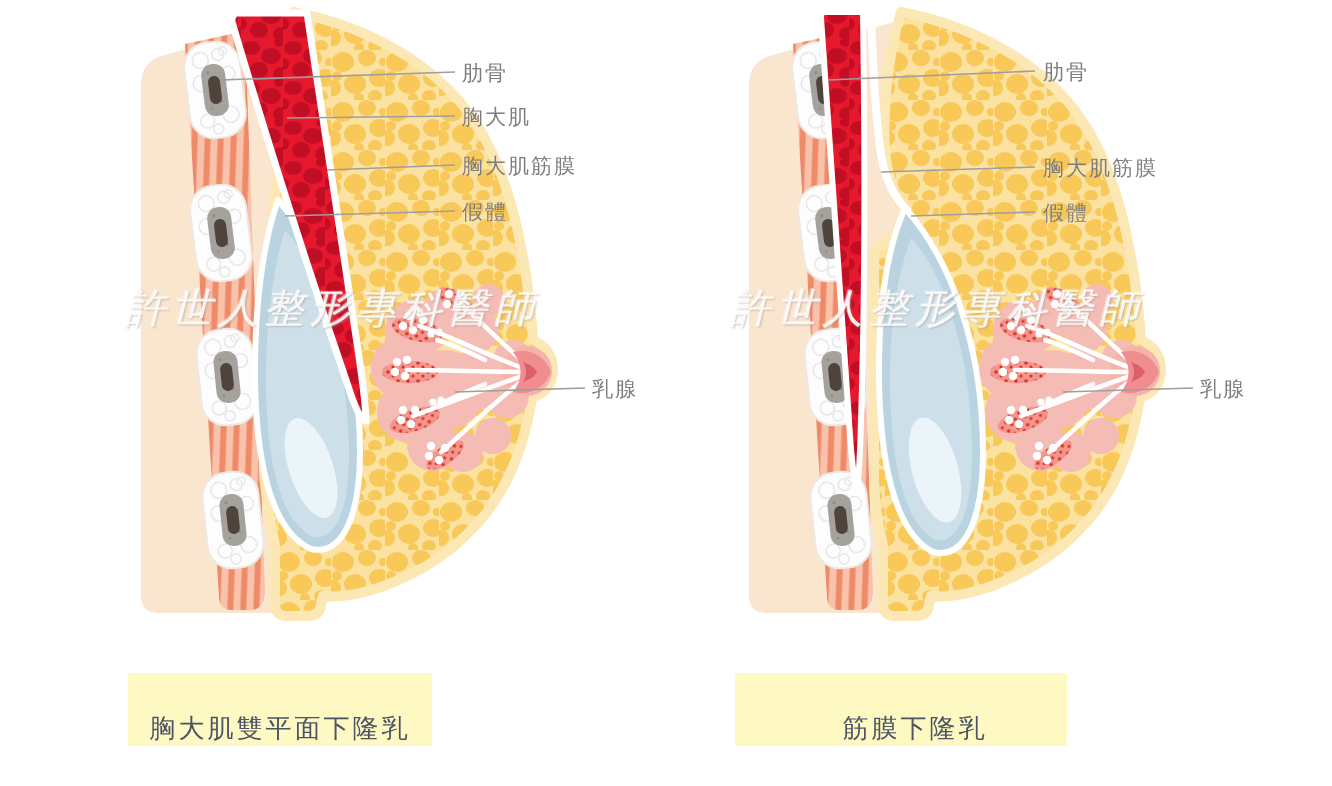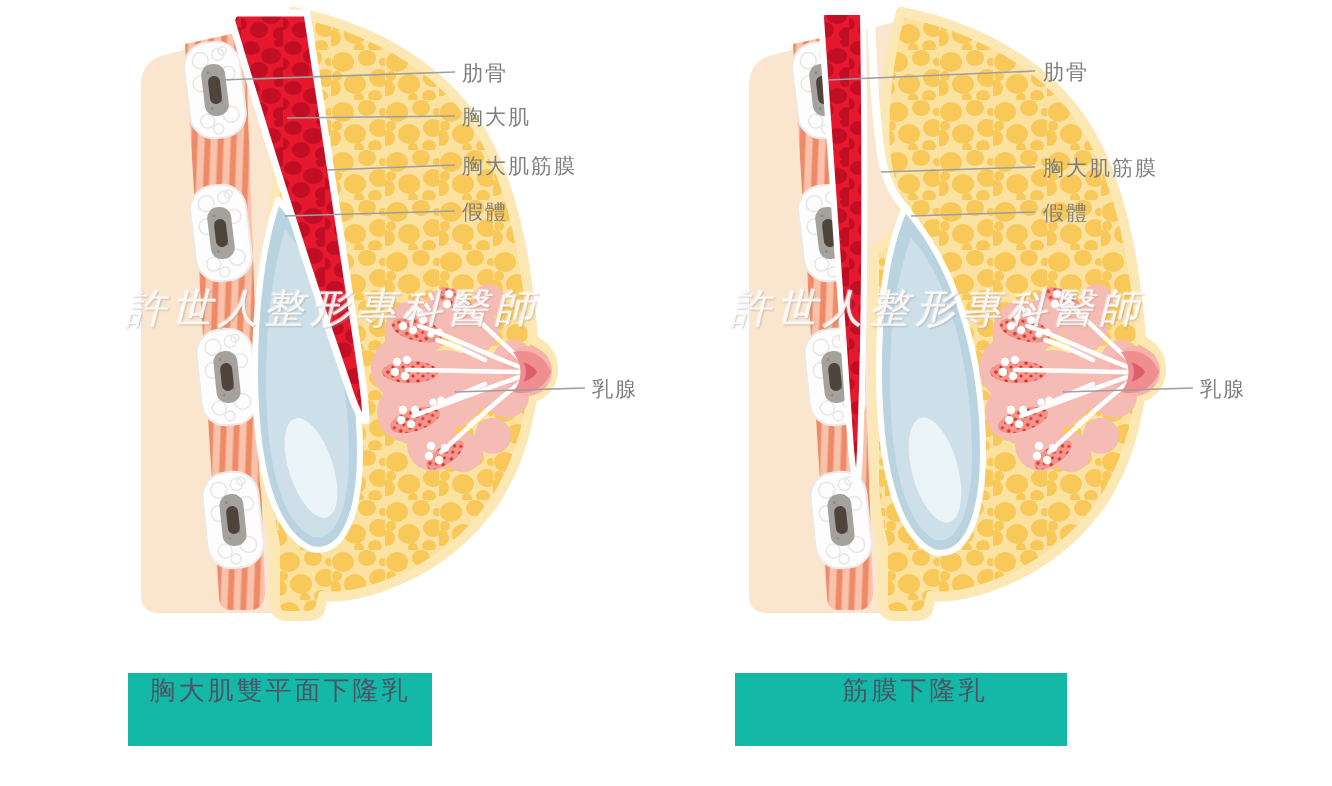--- a/index.html
+++ b/index.html
@@ -11,22 +11,22 @@
   .lbl{font-family:"Liberation Sans",sans-serif;font-size:21px;fill:#7d7d7d;letter-spacing:2px;}
   .ptr{stroke:#9e9e9e;stroke-width:1.6;}
   .watermark{position:absolute;top:281px;width:420px;
     font-family:"DejaVu Serif","Liberation Serif",serif;font-style:italic;
     font-size:40px;letter-spacing:6px;white-space:nowrap;
     color:rgba(255,255,255,0.85);
     text-shadow:1px 1px 2px rgba(165,152,140,0.55), -1px -1px 1px rgba(255,255,255,0.6);
     pointer-events:none;z-index:5;}
   #watermark-left{left:126px;}
   #watermark-right{left:731px;}
-  .caption{position:absolute;top:673px;width:304px;height:73px;background:#14b8a6;
-    display:flex;align-items:flex-start;justify-content:center;
+  .caption{position:absolute;top:673px;width:304px;height:73px;background:#fef9c3;
+    display:flex;align-items:flex-end;justify-content:center;
     font-size:26px;letter-spacing:3px;color:#4b5365;z-index:4;}
   #caption-left{left:128px;}
   #caption-right{left:735px;padding-left:28px;}
 </style>
 </head>
 <body>
 
 <div id="stage">
 
   <svg width="0" height="0" style="position:absolute" aria-hidden="true">

